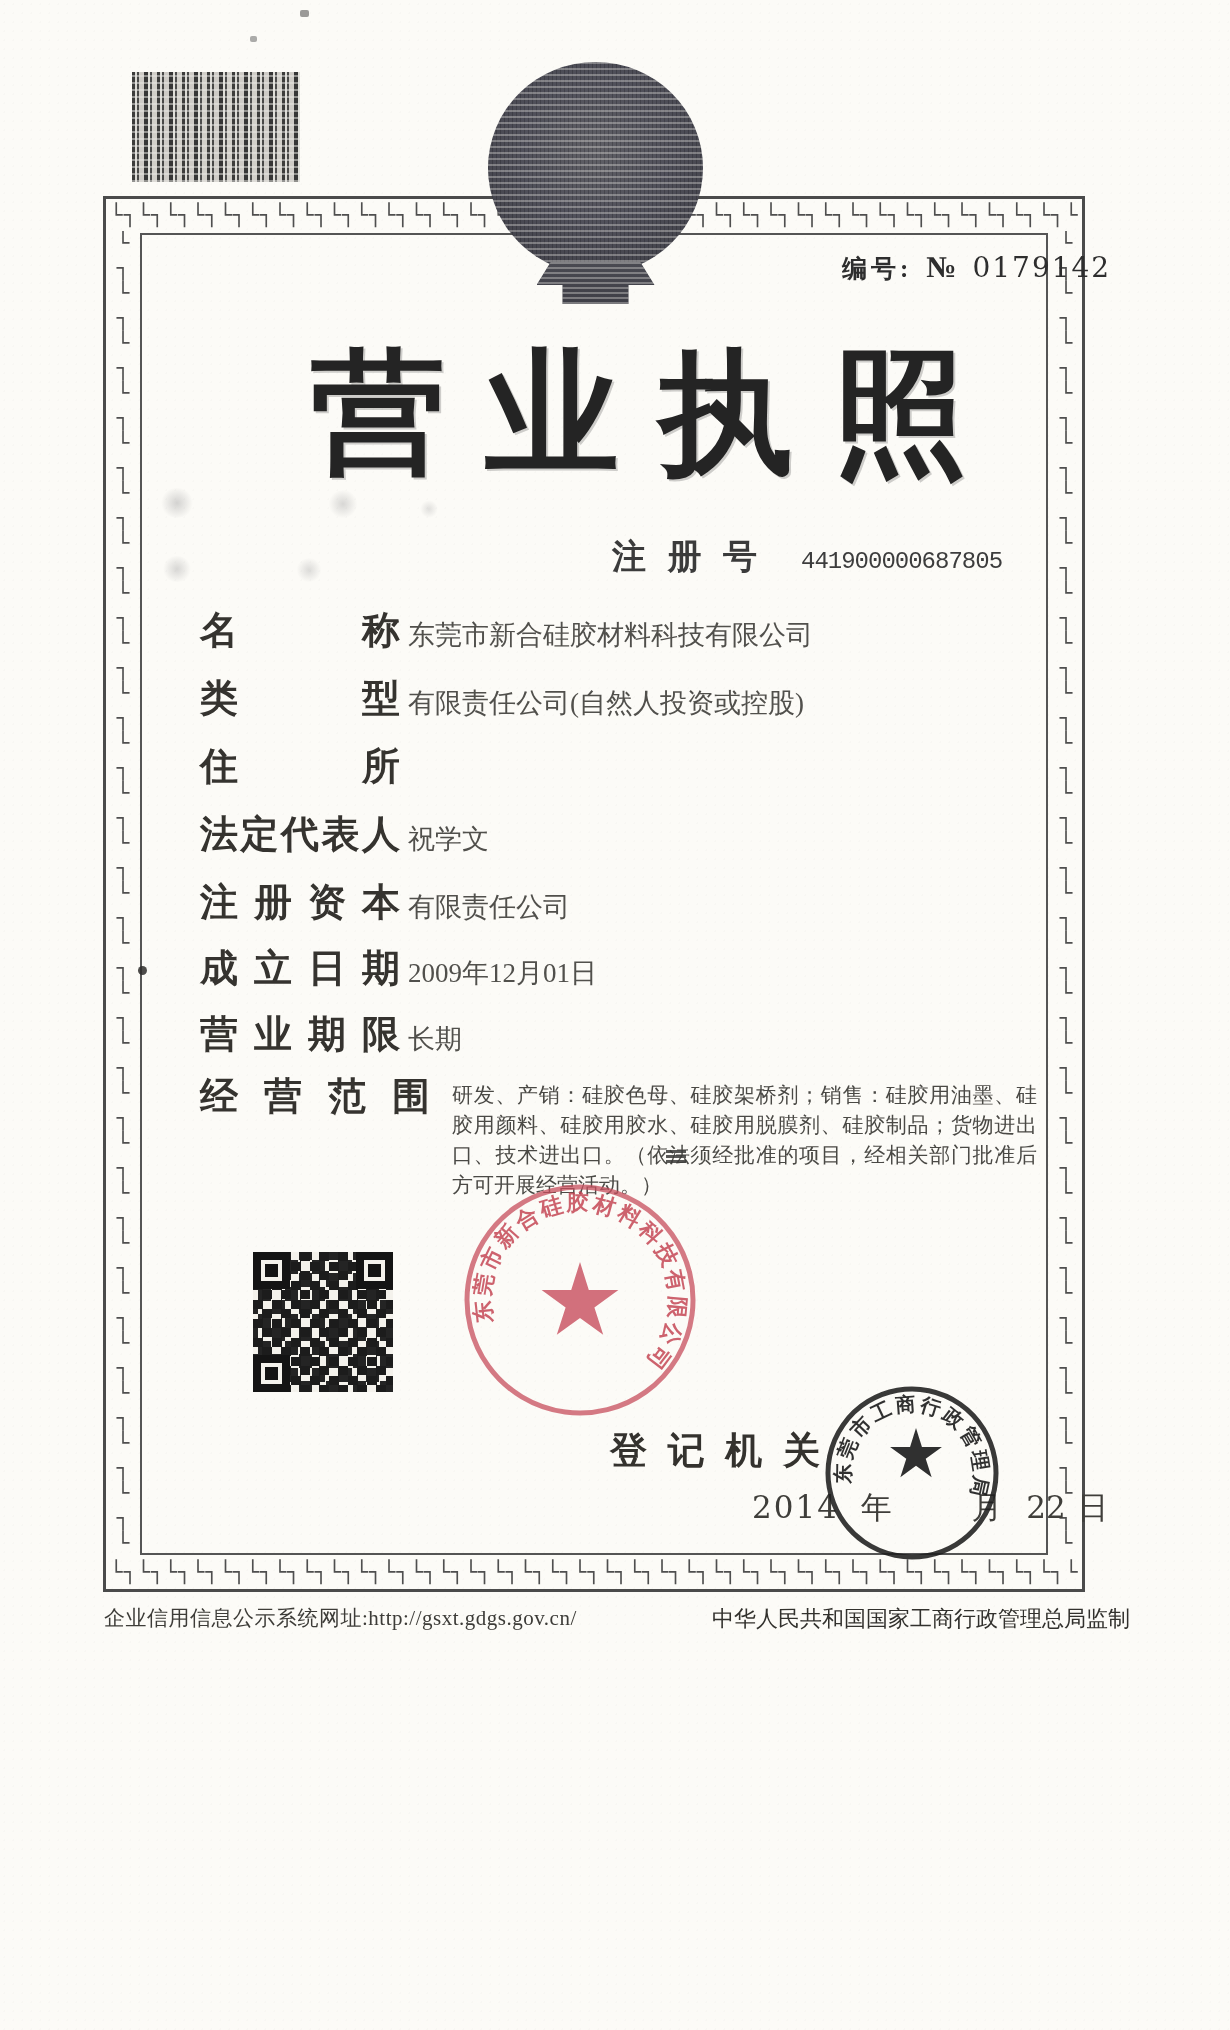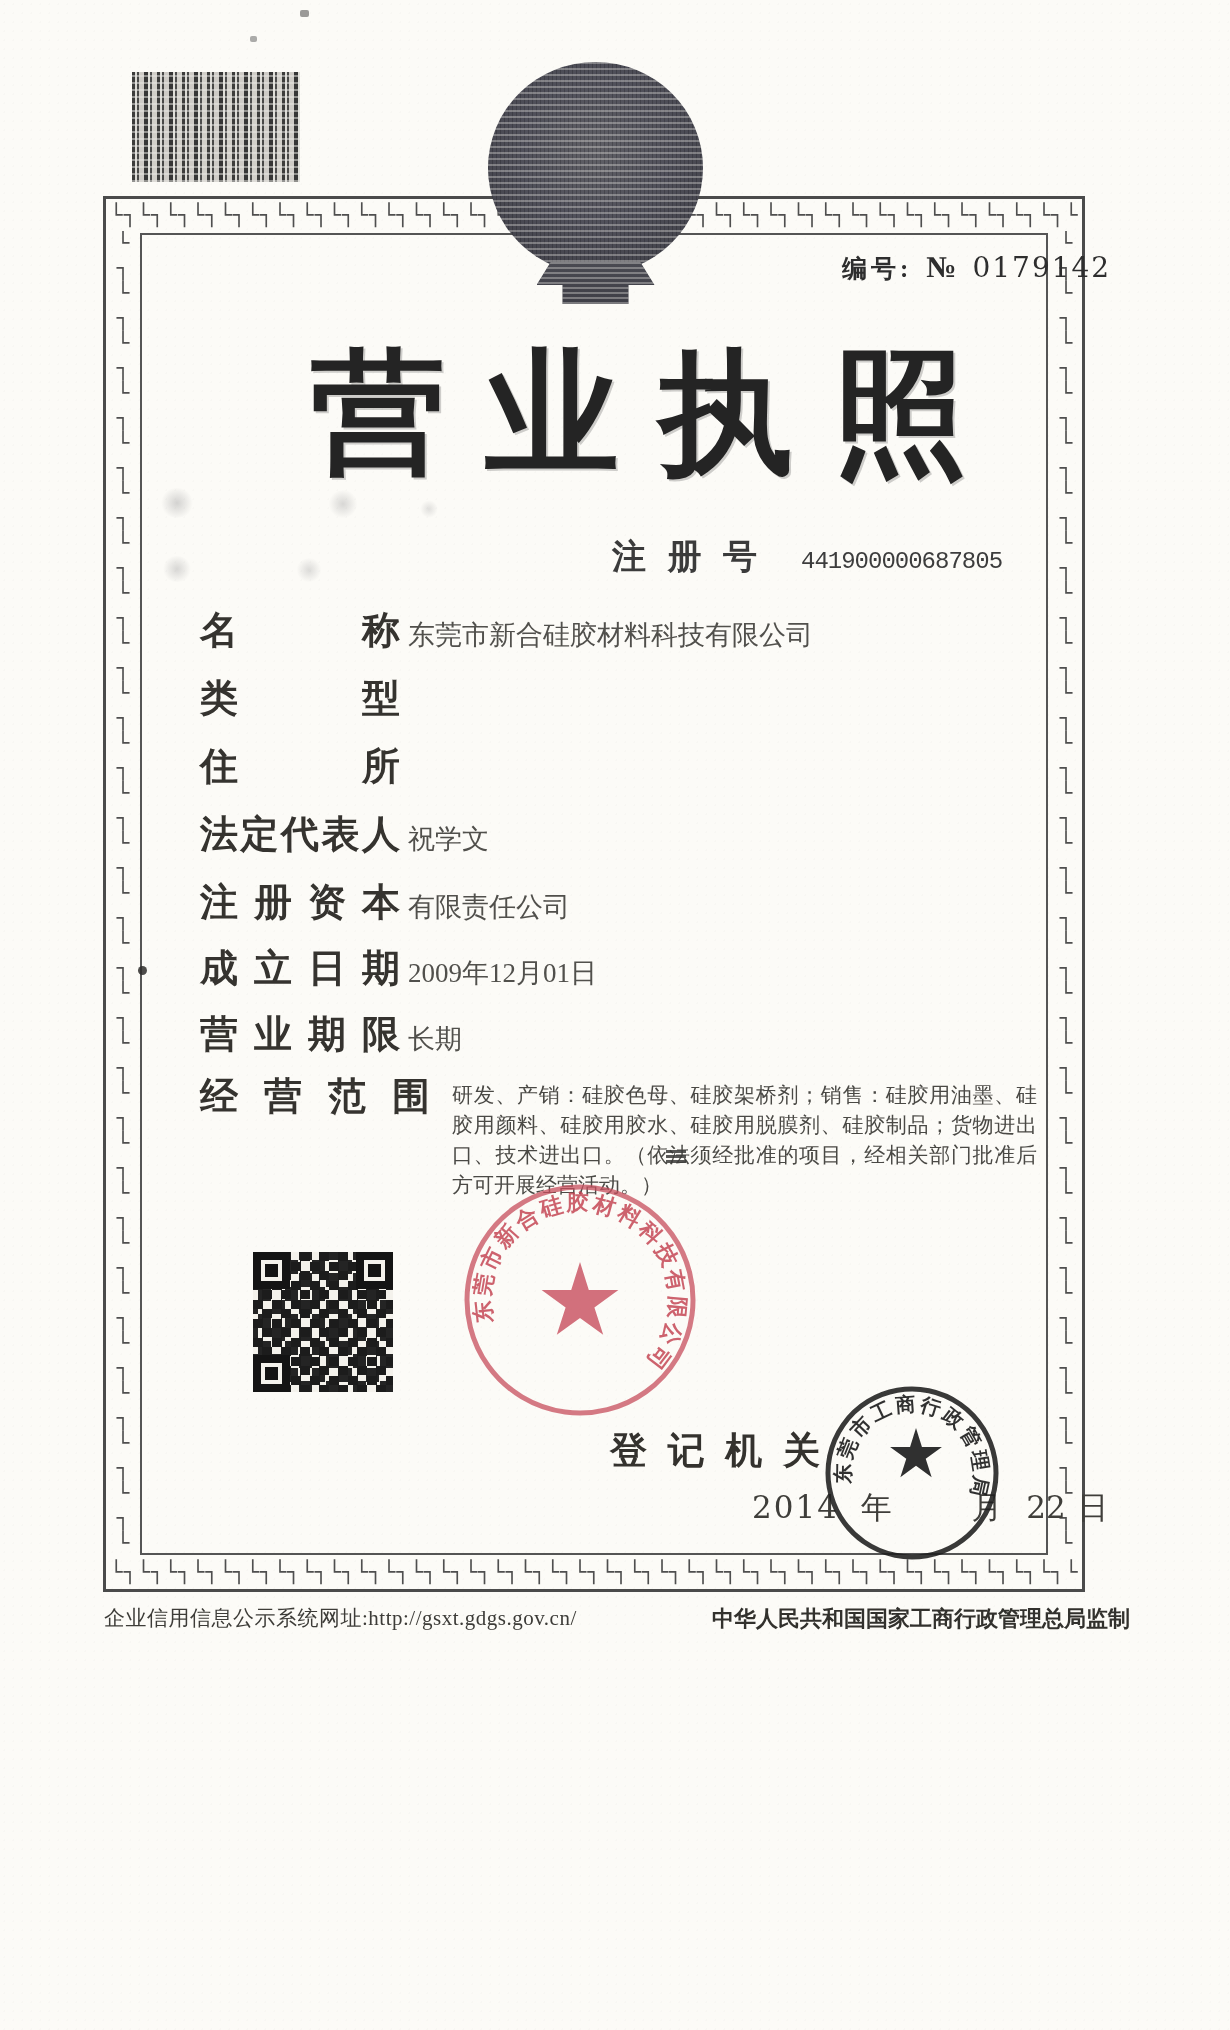--- a/index.html
+++ b/index.html
@@ -132,21 +132,21 @@
   .registry-label { display:flex; justify-content:space-between; width:210px; font-size:37px; color:#34322e; font-weight:600; }
   .issue-date { position:absolute; left:752px; top:1487px; z-index:4; font-size:31px; color:#3f3e3a; white-space:nowrap; }
   .issue-date .d-year { letter-spacing:2px; font-family:"DejaVu Serif", serif; }
   .issue-date .d-yu { margin-left:14px; }
   .issue-date .d-mu { margin-left:72px; }
   .issue-date .d-day { margin-left:16px; font-family:"DejaVu Serif", serif; }
   .issue-date .d-du { margin-left:4px; }
 
   
   .footer-left  { position:absolute; left:104px; top:1604px; font-size:21px; color:#3d3c38; letter-spacing:.5px; }
-  .footer-right { position:absolute; left:712px; top:1604px; font-size:22px; color:#32312d; font-weight:700; }
+  .footer-right { position:absolute; left:712px; top:1604px; font-size:22px; color:#32312d; font-weight:400; }
 
   
   .smudge { position:absolute; border-radius:50%;
     background:radial-gradient(circle, rgba(70,70,75,.5), rgba(70,70,75,0) 70%); }
   .sm-1 { left:160px; top:488px; width:34px; height:30px; opacity:.45; }
   .sm-2 { left:328px; top:490px; width:30px; height:28px; opacity:.40; }
   .sm-3 { left:162px; top:556px; width:30px; height:26px; opacity:.40; }
   .sm-4 { left:296px; top:558px; width:26px; height:24px; opacity:.35; }
   .sm-5 { left:420px; top:500px; width:18px; height:18px; opacity:.30; }
   .speck { position:absolute; background:#4a4a4a; border-radius:2px; }
@@ -199,20 +199,21 @@
         <span>名</span>
         <span>称</span>
       </span>
     <span class="row-value">东莞市新合硅胶材料科技有限公司</span>
   </div>
   <div class="row" style="top:678px">
     <span class="row-label">
         <span>类</span>
         <span>型</span>
       </span>
+    <span class="row-value">有限责任公司(自然人投资或控股)</span>
   </div>
   <div class="row" style="top:746px">
     <span class="row-label">
         <span>住</span>
         <span>所</span>
       </span>
   </div>
   <div class="row" style="top:814px">
     <span class="row-label">
         <span>法</span>

